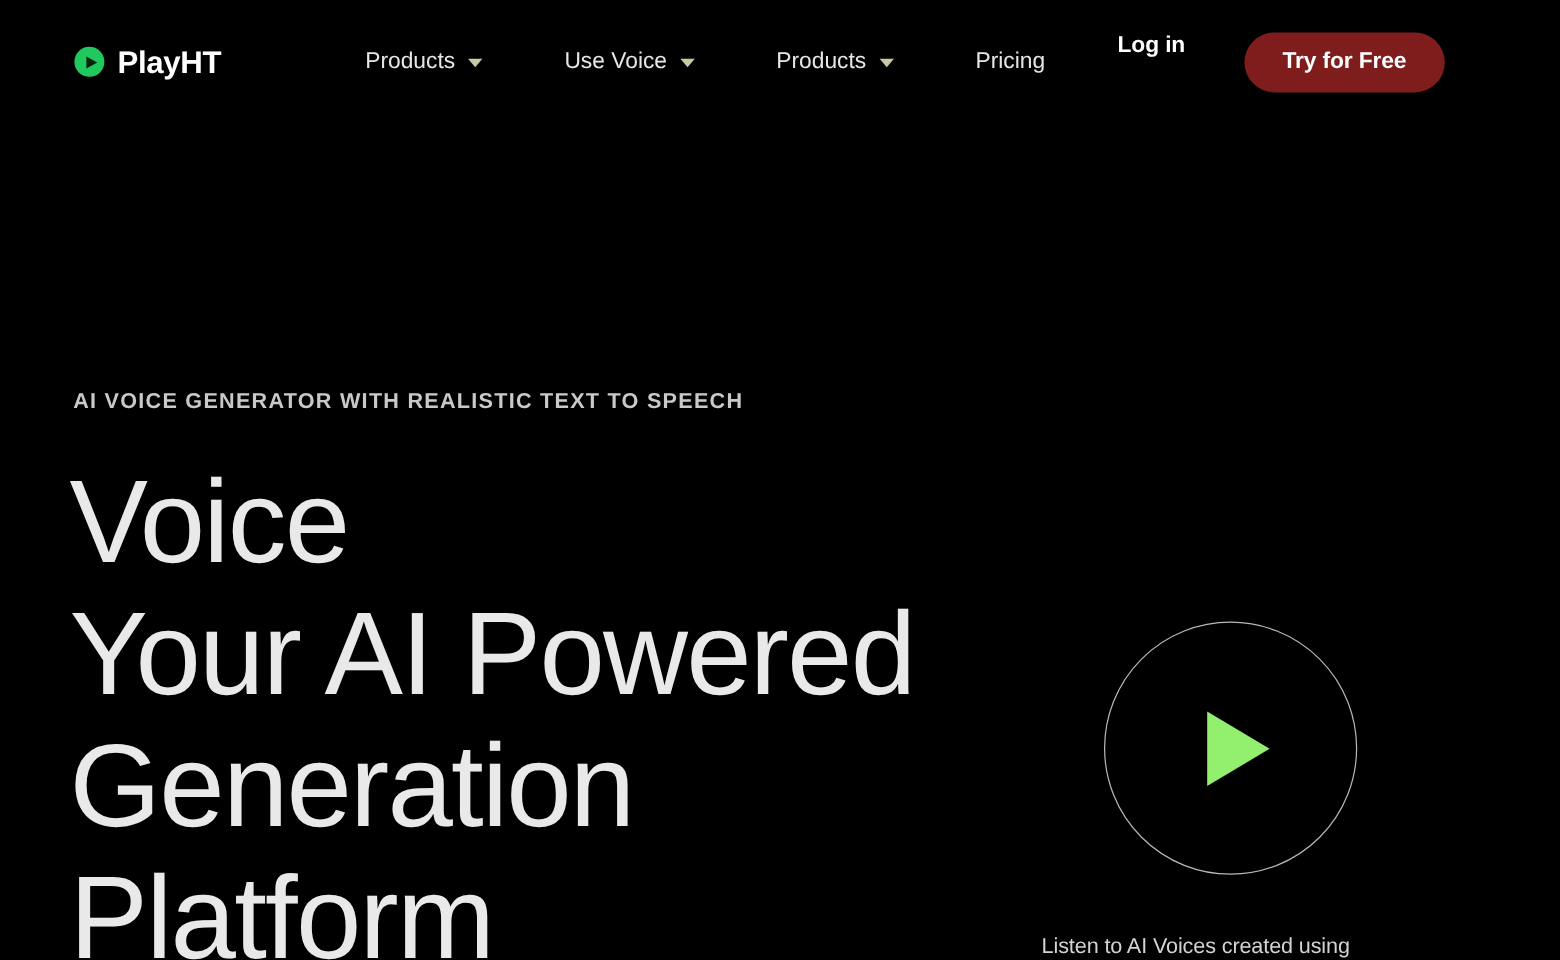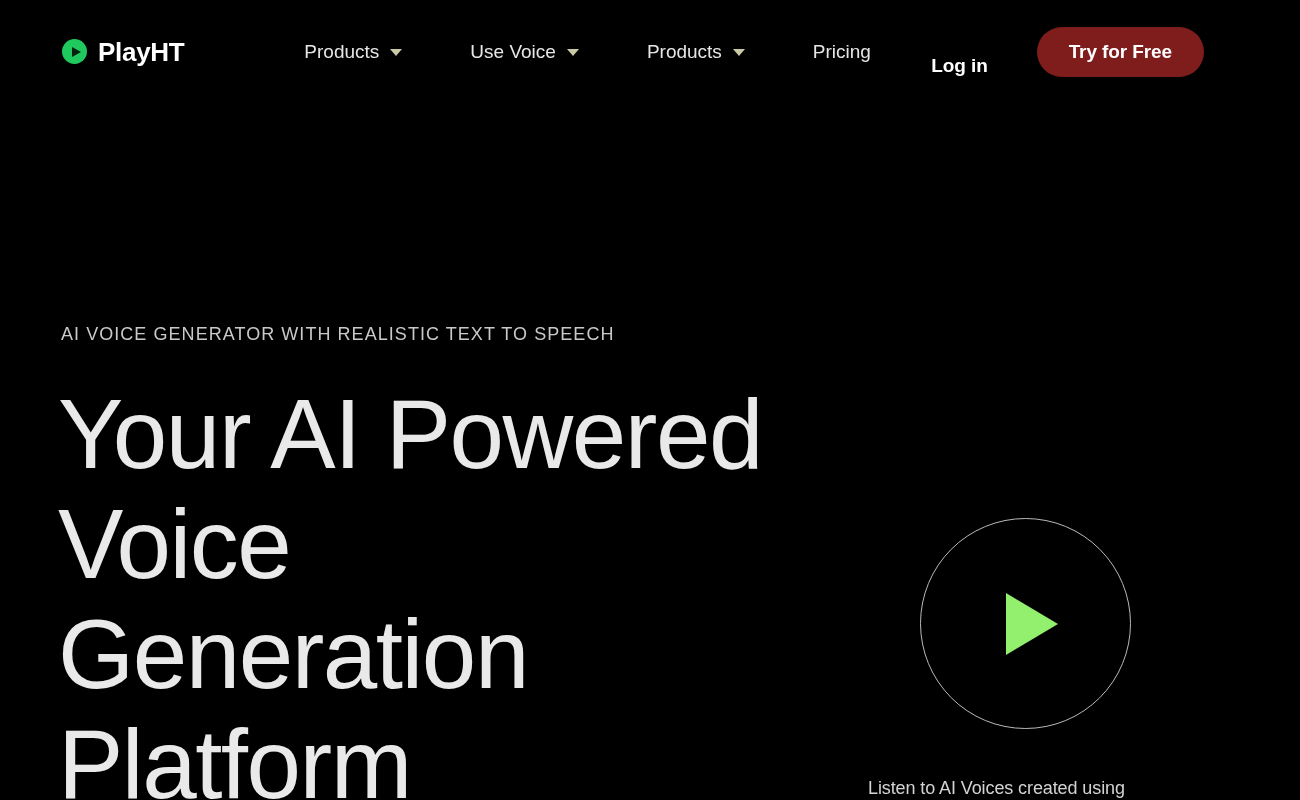--- a/index.html
+++ b/index.html
@@ -91,21 +91,21 @@
     height: 0;
     border-left: 6px solid transparent;
     border-right: 6px solid transparent;
     border-top: 7px solid #c9c9a6;
     flex: 0 0 auto;
     margin-top: 2px;
   }
 
   .nav-right {
     display: flex;
-    align-items: flex-end;
+    align-items: flex-start;
     margin-left: auto;
     gap: 0;
   }
 
   .login-link {
     color: #ffffff;
     font-size: 19px;
     font-weight: bold;
     text-decoration: none;
     white-space: nowrap;
@@ -137,21 +137,21 @@
     height: 800px;
     pointer-events: none;
   }
 
   .hero-eyebrow {
     position: absolute;
     left: 61px;
     top: 324px;
     color: #c9c9c9;
     font-size: 18px;
-    font-weight: normal;
+    font-weight: bold;
     letter-spacing: 1.05px;
     text-transform: uppercase;
     white-space: nowrap;
     pointer-events: auto;
   }
 
   .hero-title {
     position: absolute;
     left: 58px;
     top: 379px;
@@ -252,22 +252,22 @@
     <button class="cta-button">Try for Free</button>
   </div>
 
 </header>
 
 <section class="hero">
 
   <div class="hero-eyebrow">AI VOICE GENERATOR WITH REALISTIC TEXT TO SPEECH</div>
 
   <h1 class="hero-title">
+    <span class="line">Voice</span>
     <span class="line">Your AI Powered</span>
-    <span class="line">Voice</span>
     <span class="line">Generation</span>
     <span class="line">Platform</span>
   </h1>
 
   <div class="player-area">
     <button class="play-circle">
       <span class="play-tri"></span>
     </button>
     <div class="player-caption">Listen to AI Voices created using</div>
   </div>

